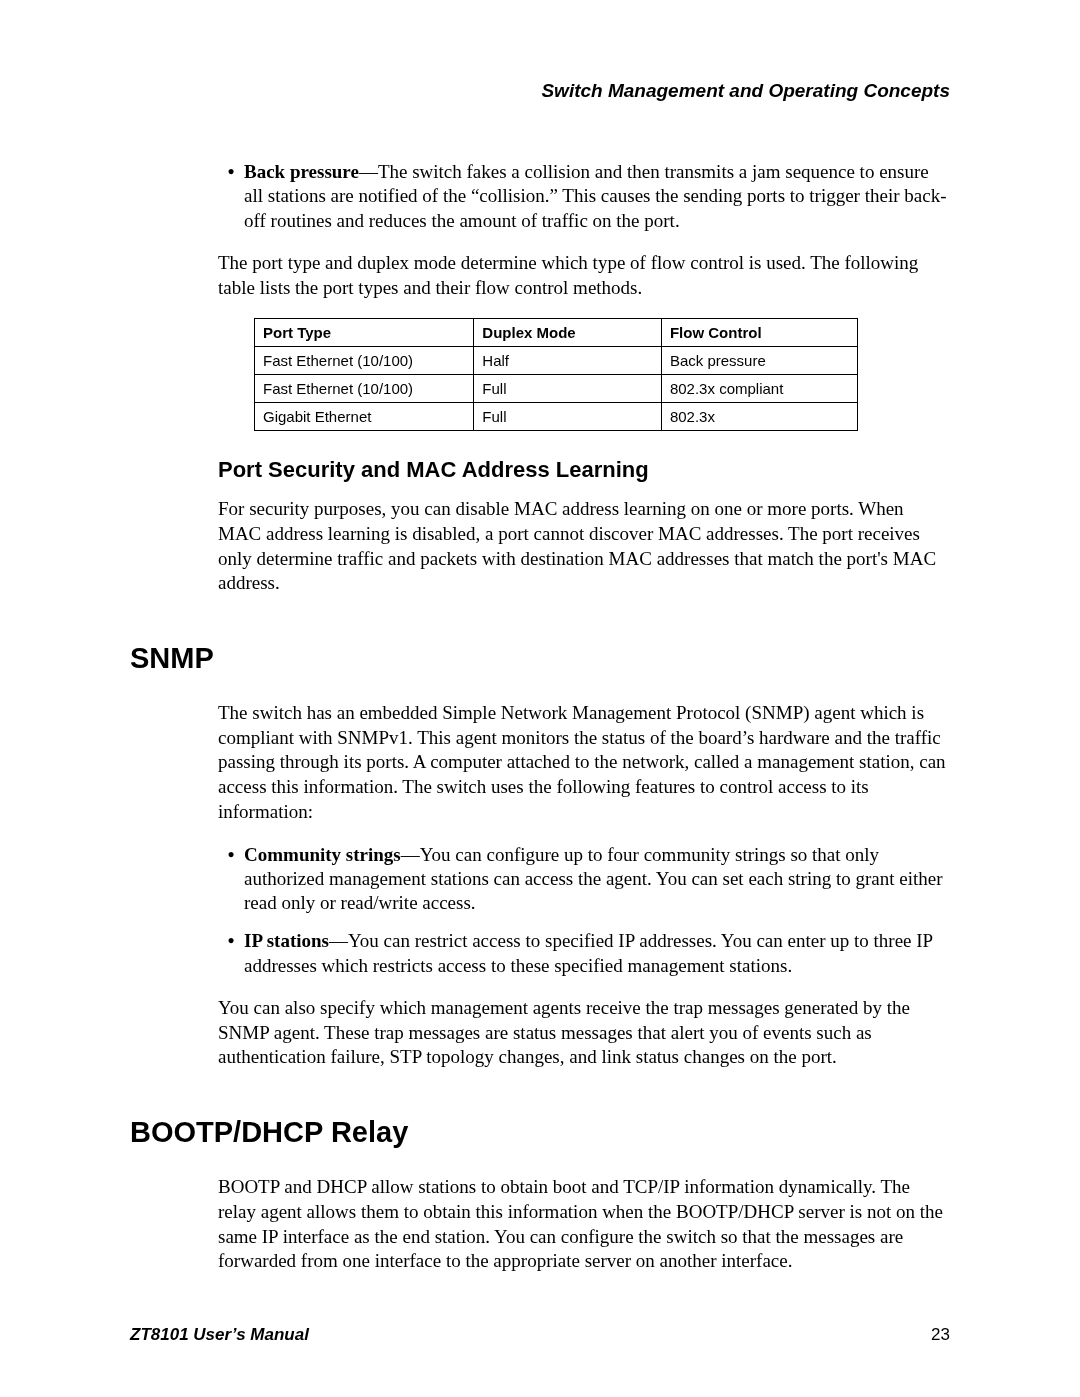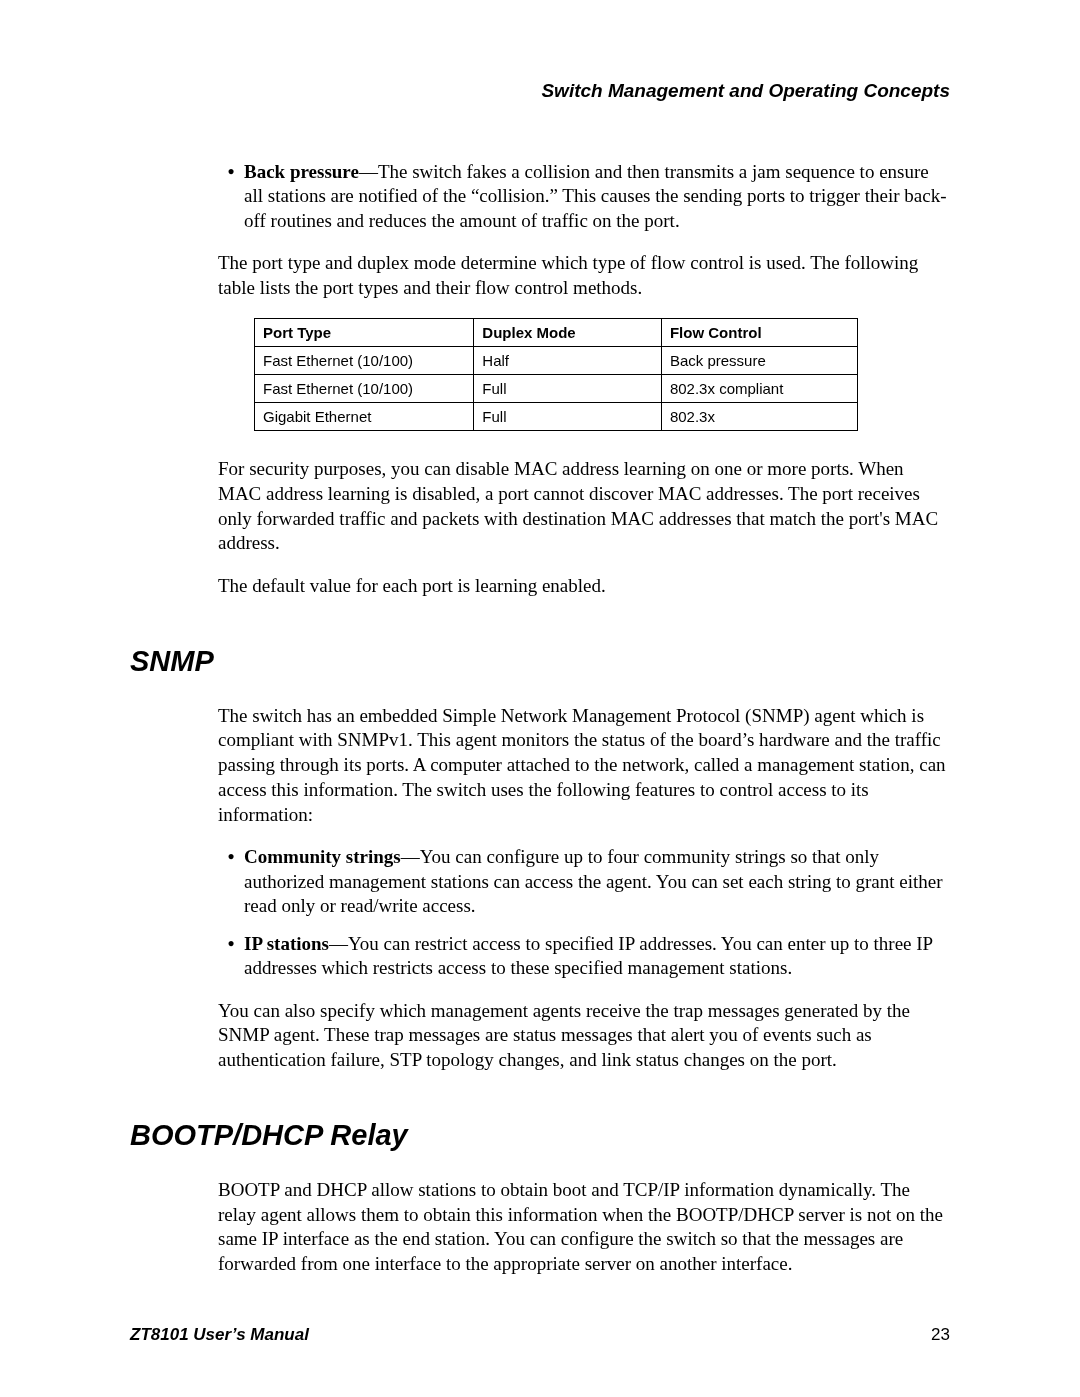--- a/index.html
+++ b/index.html
@@ -76,21 +76,20 @@
     font-family: Arial, Helvetica, sans-serif;
     font-weight: bold;
     font-size: 22px;
     margin: 26px 0 14px 0;
   }
   h2.section {
     font-family: Arial, Helvetica, sans-serif;
     font-weight: bold;
     font-size: 29px;
     margin: 46px 0 26px 0;
-    font-style: italic;
   }
   .footer {
     position: absolute;
     left: 130px;
     right: 130px;
     bottom: 52px;
     font-family: Arial, Helvetica, sans-serif;
     font-size: 17px;
     display: flex;
     justify-content: space-between;
@@ -136,22 +135,22 @@
         <td>802.3x compliant</td>
       </tr>
       <tr>
         <td>Gigabit Ethernet</td>
         <td>Full</td>
         <td>802.3x</td>
       </tr>
     </tbody>
       </table>
 
-    <p class="body">For security purposes, you can disable MAC address learning on one or more ports. When MAC address learning is disabled, a port cannot discover MAC addresses. The port receives only forwarded traffic and packets with destination MAC addresses that match the port's MAC address.</p>
-    <p class="body">The default value for each port is learning enabled.</p>
+    <h3 class="subhead">Port Security and MAC Address Learning</h3>
+    <p class="body">For security purposes, you can disable MAC address learning on one or more ports. When MAC address learning is disabled, a port cannot discover MAC addresses. The port receives only determine traffic and packets with destination MAC addresses that match the port's MAC address.</p>
   </div>
 
   <h2 class="section">SNMP</h2>
 
   <div class="body-col">
     <p class="body">The switch has an embedded Simple Network Management Protocol (SNMP) agent which is compliant with SNMPv1. This agent monitors the status of the board’s hardware and the traffic passing through its ports. A computer attached to the network, called a management station, can access this information. The switch uses the following features to control access to its information:</p>
     <ul class="bullets">
       <li>
         <span class="term">Community strings</span><span>—You can configure up to four community strings so that only authorized management stations can access the agent. You can set each string to grant either read only or read/write access.</span>
       </li>

